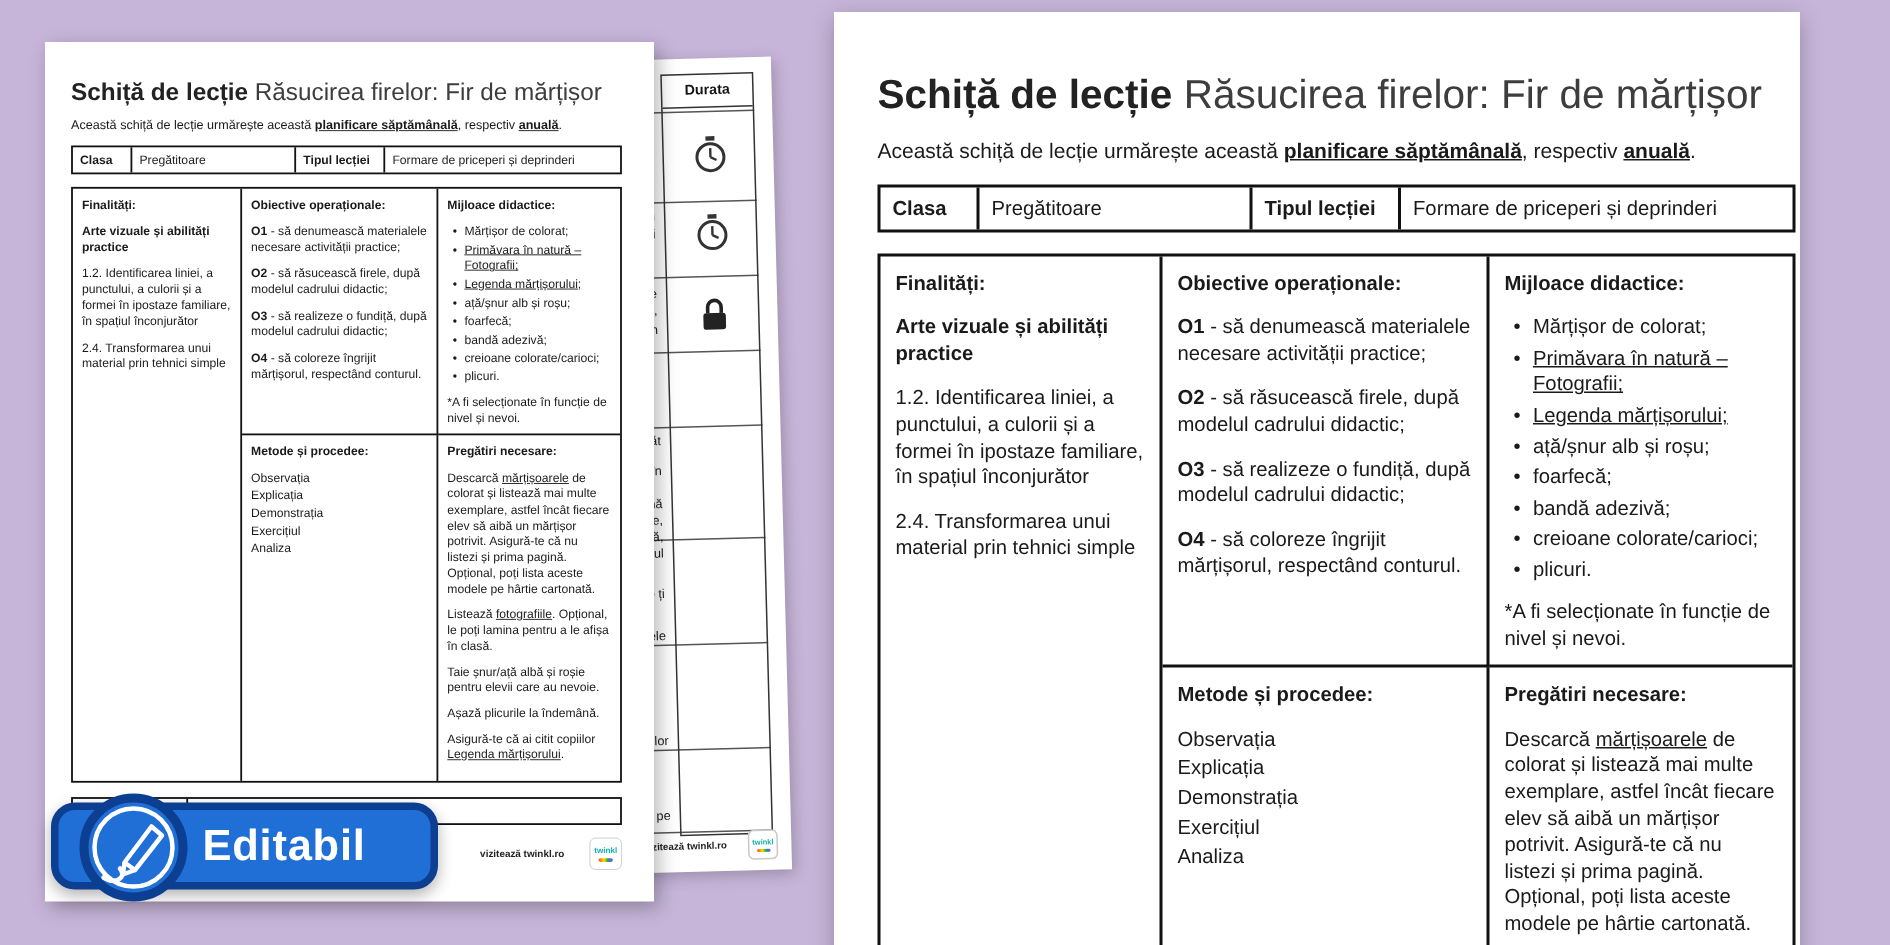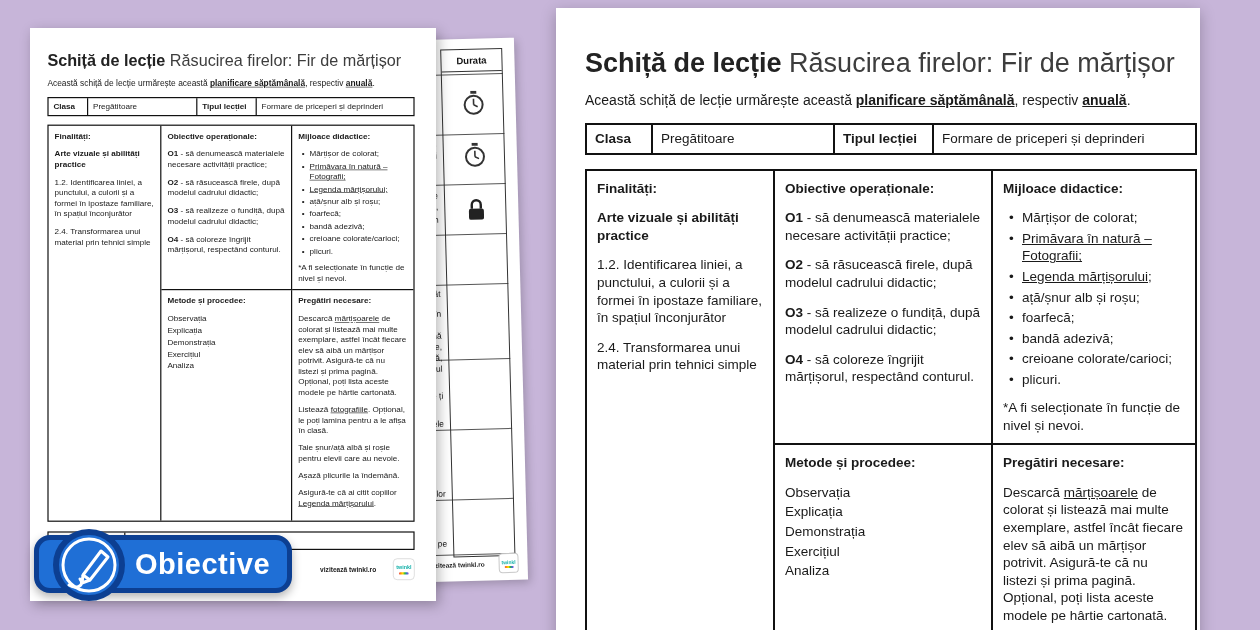--- a/index.html
+++ b/index.html
@@ -351,14 +351,14 @@
 </div>
 
 <div class="badge">
   <svg class="badge-icon" viewBox="0 0 76 76">
     <circle cx="38" cy="38" r="33" fill="#1f6fd6" stroke="#0c3f92" stroke-width="6"></circle>
     <circle cx="38" cy="38" r="26" fill="none" stroke="#ffffff" stroke-width="3"></circle>
     <path d="M32 48 L50 24 L57 30 L39 53 Z" fill="none" stroke="#ffffff" stroke-width="3" stroke-linejoin="round"></path>
     <path d="M32 48 L31 56 L39 53" fill="none" stroke="#ffffff" stroke-width="3" stroke-linejoin="round"></path>
     <path d="M18 58 C26 63 34 58 29 52" fill="none" stroke="#ffffff" stroke-width="3" stroke-linecap="round"></path>
   </svg>
-  <span class="badge-label">Obiective</span>
+  <span class="badge-label">Editabil</span>
 </div>
 
 </body></html>

